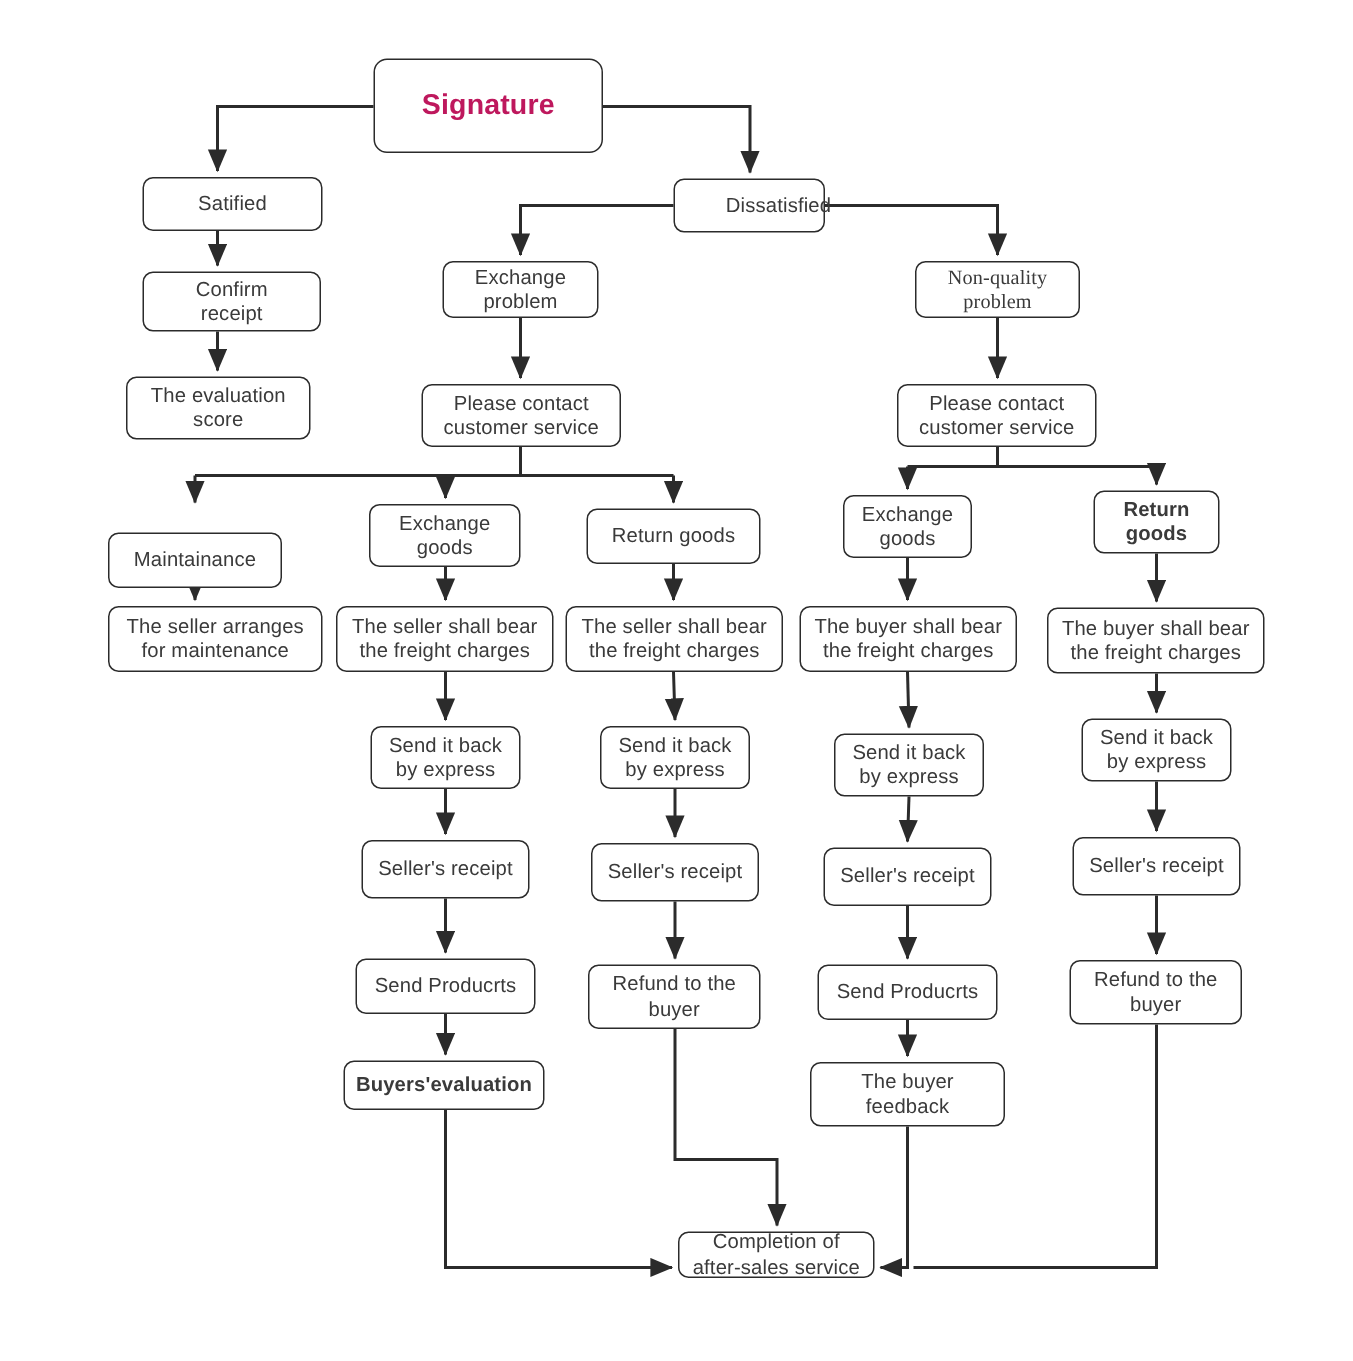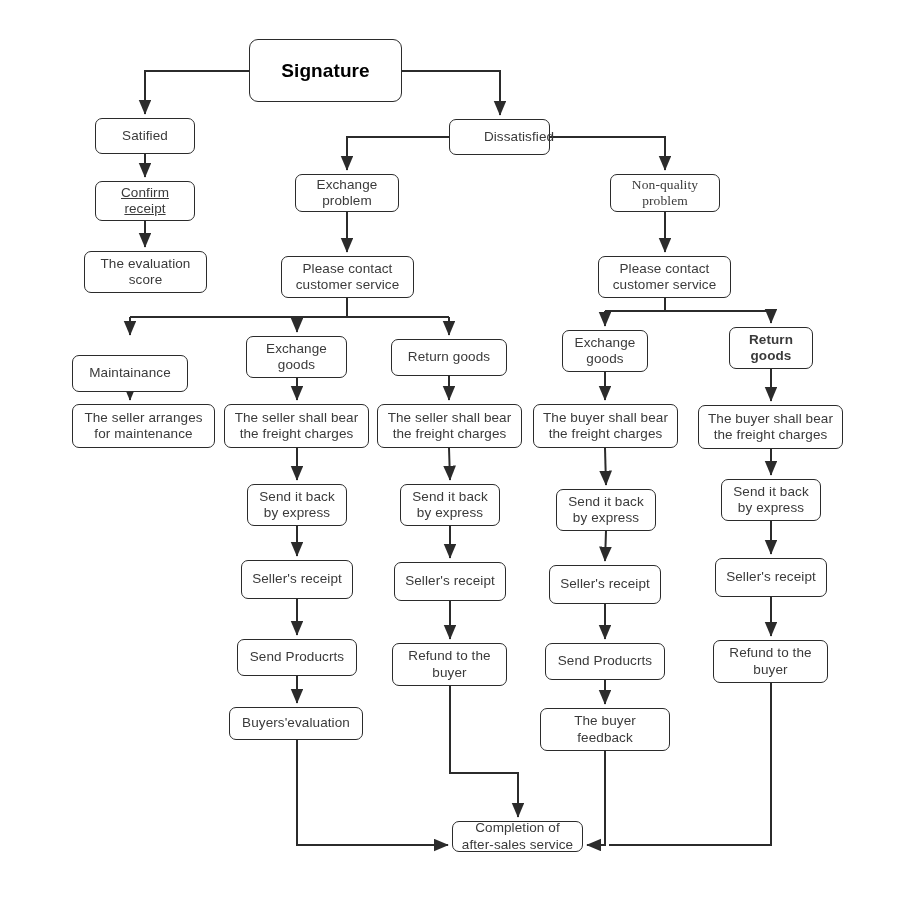--- a/index.html
+++ b/index.html
@@ -19,21 +19,21 @@
     color:#3a3a3a;
     font-size:13.5px;
     line-height:1.22;
     letter-spacing:0.1px;
     padding:2px 5px;
     white-space:pre-line;
   }
   .node.root{
     font-size:19px;
     font-weight:bold;
-    color:#000000;
+    color:#be185d;
     border-width:1.9px;
     border-radius:9px;
   }
 </style>
 </head>
 <body>
 
 <div id="canvas">
 
   <svg id="edges" viewBox="0 0 902 907">
@@ -101,23 +101,23 @@
 
       <path d="M605,751 L605,845 L587,845" marker-end="url(#arrow)"></path>
 
       <path d="M771,683 L771,845 L609,845"></path>
 
     </g>
   </svg>
 
   <div id="nodes">
       <div class="node root" style="left: 249px; top: 39px; width: 153px; height: 63px;">Signature</div>
-      <div class="node" style="left: 95px; top: 118px; width: 100px; height: 36px;">Satified</div>
+      <div class="node" style="left: 95px; top: 118px; width: 120px; height: 36px;">Satified</div>
       <div class="node" style="left: 449px; top: 119px; width: 101px; height: 36px; padding-left: 44px;">Dissatisfied</div>
-      <div class="node" style="left: 95px; top: 181px; width: 100px; height: 40px; text-decoration: underline;">Confirm
+      <div class="node" style="left: 95px; top: 181px; width: 119px; height: 40px;">Confirm
 receipt</div>
       <div class="node" style="left: 295px; top: 174px; width: 104px; height: 38px;">Exchange
 problem</div>
       <div class="node" style="left: 610px; top: 174px; width: 110px; height: 38px; font-family: Liberation Serif, serif;">Non-quality
 problem</div>
       <div class="node" style="left: 84px; top: 251px; width: 123px; height: 42px;">The evaluation
 score</div>
       <div class="node" style="left: 281px; top: 256px; width: 133px; height: 42px;">Please contact
 customer service</div>
       <div class="node" style="left: 598px; top: 256px; width: 133px; height: 42px;">Please contact
@@ -151,20 +151,20 @@
       <div class="node" style="left: 241px; top: 560px; width: 112px; height: 39px;">Seller's receipt</div>
       <div class="node" style="left: 394px; top: 562px; width: 112px; height: 39px;">Seller's receipt</div>
       <div class="node" style="left: 549px; top: 565px; width: 112px; height: 39px;">Seller's receipt</div>
       <div class="node" style="left: 715px; top: 558px; width: 112px; height: 39px;">Seller's receipt</div>
       <div class="node" style="left: 237px; top: 639px; width: 120px; height: 37px;">Send Producrts</div>
       <div class="node" style="left: 392px; top: 643px; width: 115px; height: 43px;">Refund to the
 buyer</div>
       <div class="node" style="left: 545px; top: 643px; width: 120px; height: 37px;">Send Producrts</div>
       <div class="node" style="left: 713px; top: 640px; width: 115px; height: 43px;">Refund to the
 buyer</div>
-      <div class="node" style="left: 229px; top: 707px; width: 134px; height: 33px;">Buyers'evaluation</div>
+      <div class="node" style="left: 229px; top: 707px; width: 134px; height: 33px; font-weight: bold;">Buyers'evaluation</div>
       <div class="node" style="left: 540px; top: 708px; width: 130px; height: 43px;">The buyer
 feedback</div>
       <div class="node" style="left: 452px; top: 821px; width: 131px; height: 31px;">Completion of
 after-sales service</div>
     </div>
 
 </div>
 
 </body></html>

